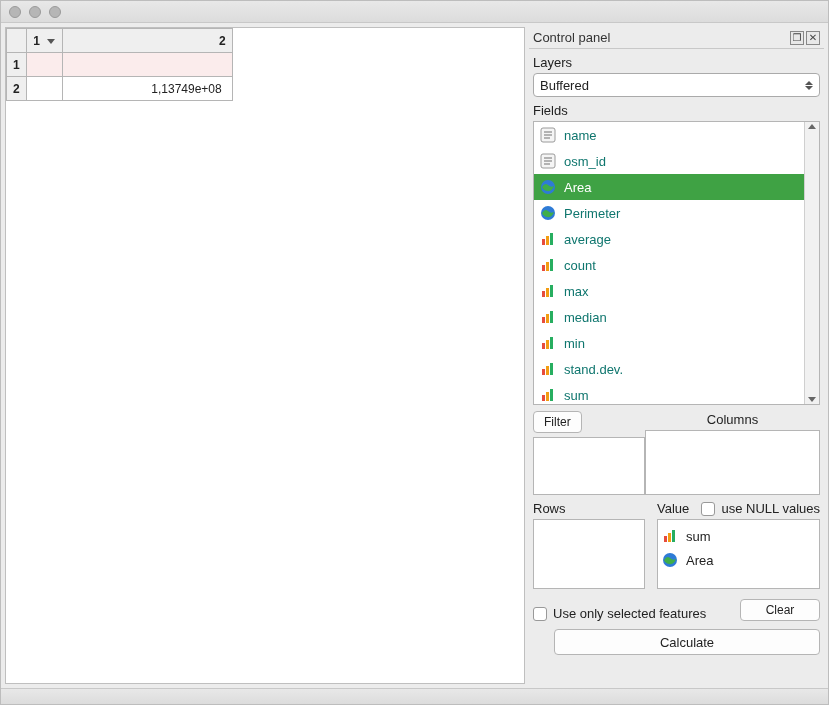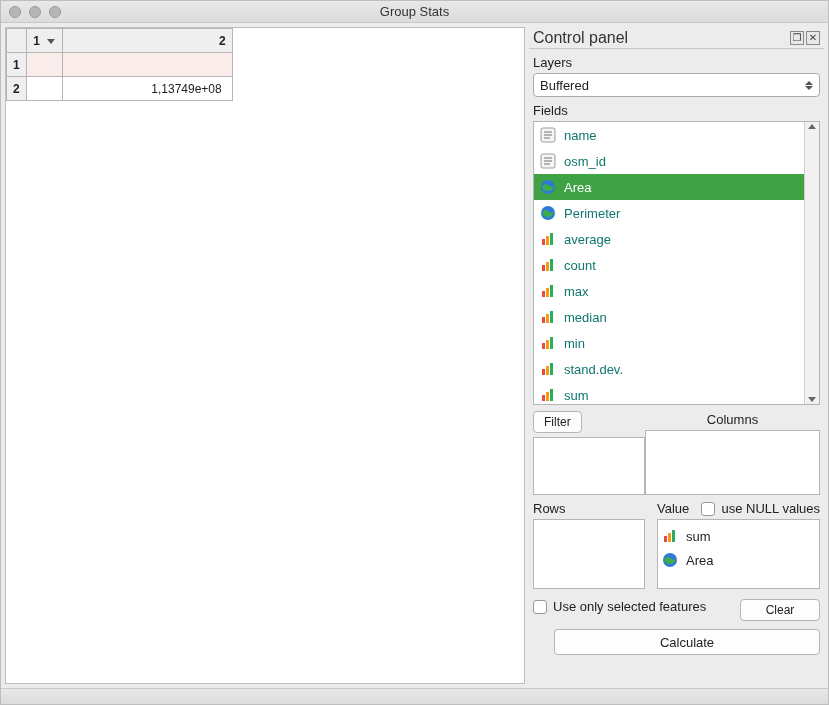--- a/index.html
+++ b/index.html
@@ -109,21 +109,21 @@
   }
   
   .panel-title {
     height: 22px;
     display: flex;
     align-items: center;
     padding: 0 4px;
     color: #333;
     border-bottom: 1px solid #c8c8c8;
   }
-  .panel-title .label { flex: 1; font-size: 16px;}
+  .panel-title .label { flex: 1; font-size: 13px;}
   .panel-title .winicon {
     width: 14px; height: 14px;
     border: 1px solid #888;
     margin-left: 2px;
     font-size: 10px;
     display: flex; align-items: center; justify-content: center;
     color:#444;
     background:#e8e8e8;
   }
   .section-label {
@@ -249,21 +249,21 @@
     flex:1;
     padding: 4px;
   }
   .value-box .vitem {
     display:flex; align-items:center; gap:8px;
     height: 24px;
     font-size: 13px;
   }
   .row-only-clear {
     display:flex;
-    align-items:flex-start;
+    align-items:flex-end;
     margin: 10px 4px 0 4px;
     gap: 8px;
   }
   .row-only-clear .lbl { display:flex; align-items:center; gap:6px; flex:1; font-size:13px;}
   .calculate {
     margin: 8px 4px 4px 10px;
     padding-left: 15px;
   }
   .calculate .btn { width: 100%; height: 26px; font-size: 13px; }
   .footer {
@@ -294,21 +294,20 @@
 </svg>
 
 <div class="window">
 
   <div class="titlebar">
     <div class="traffic">
       <div class="dot"></div>
       <div class="dot"></div>
       <div class="dot"></div>
     </div>
-    <div class="title">Group Stats</div>
   </div>
 
   <div class="body">
 
     <div class="left">
       <div class="grid-wrap">
         <table class="results">
           <tbody>
               <tr>
             <th class="corner"></th>

